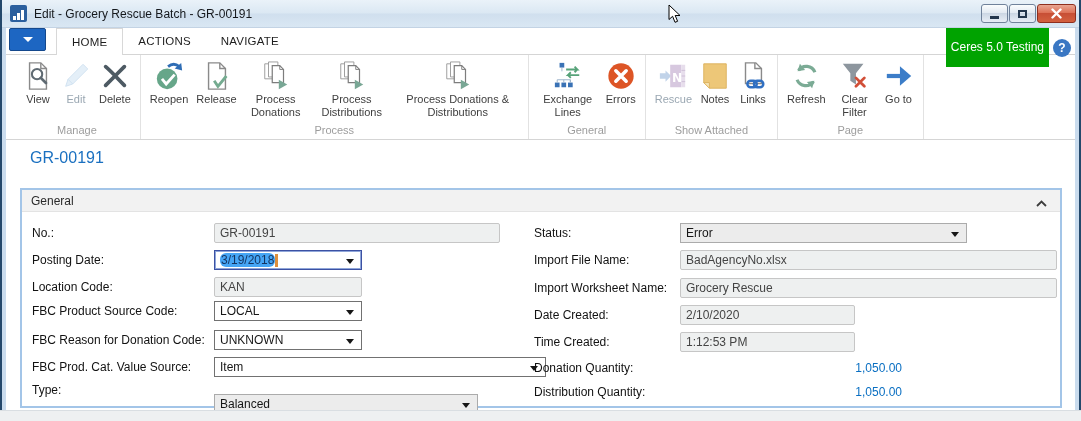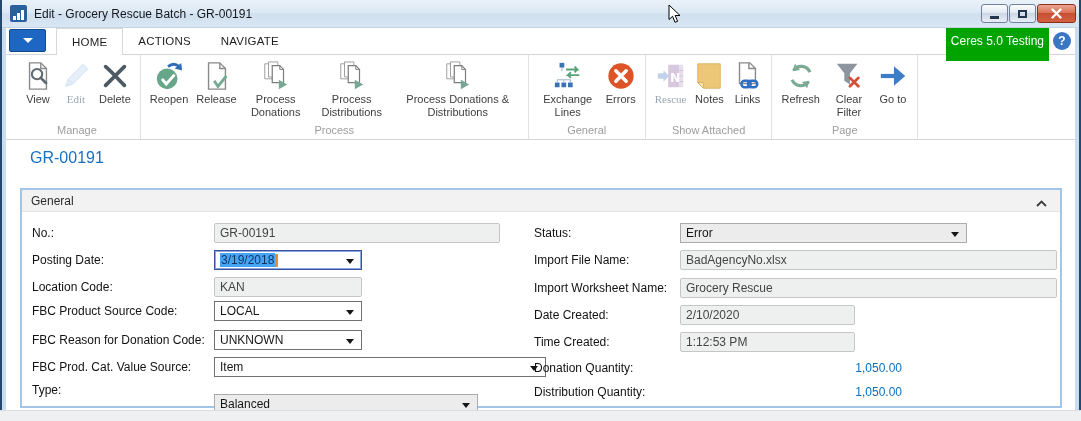--- a/index.html
+++ b/index.html
@@ -26,21 +26,21 @@
   .win-btn{width:27px;height:19px;border:1px solid #70829b;border-radius:3px;margin-left:1px;
     background:linear-gradient(#fbfdfe,#e3eaf2 45%,#ccd7e4 50%,#e8eef6);
     display:flex;align-items:center;justify-content:center;cursor:default;}
   .win-btn.close{width:39px;border-color:#8e2f1e;
     background:linear-gradient(#e9a692,#dd7257 45%,#c74f35 50%,#d3603f);}
   .g-min{width:9px;height:3px;background:#23364d;margin-top:8px;}
   .g-max{width:9px;height:8px;border:2px solid #23364d;background:transparent;}
 
   
   .tabrow{position:absolute;left:6px;top:28px;width:1069px;height:27px;background:#fff;
-    border-bottom:1px solid #d5d5d5;display:flex;align-items:center;z-index:2;}
+    border-bottom:1px solid #d5d5d5;display:flex;align-items:flex-start;z-index:2;}
   .appmenu-btn{width:37px;height:23px;margin:0 10px 1px 3px;background:#1d66c2;border:1px solid #14488c;
     border-radius:2px;display:flex;align-items:center;justify-content:center;}
   .appmenu-btn .tri{width:0;height:0;border-left:5px solid transparent;border-right:5px solid transparent;
     border-top:5px solid #fff;}
   .tab{height:26px;padding:0 15px;display:flex;align-items:center;font-size:11.5px;color:#1e1e1e;
     letter-spacing:.2px;}
   .tab.active{background:#fff;border:1px solid #d8d8d8;border-bottom:none;margin-bottom:-1px;height:27px;}
   .tabrow-right{margin-left:auto;display:flex;align-items:center;margin-right:4px;}
   .badge{background:#00a300;color:#fff;font-size:12px;padding:12px 5px;line-height:15px;}
   .help-btn{width:18px;height:18px;border-radius:50%;background:#3a77c3;color:#fff;font-size:12px;
@@ -48,21 +48,21 @@
 
   
   .ribbon{position:absolute;left:6px;top:55px;width:1069px;height:85px;background:#fff;
     border-bottom:1px solid #d5d5d5;display:flex;padding-left:8px;z-index:1;}
   .rgroup{display:flex;flex-direction:column;border-right:1px solid #e2e2e2;padding:0 5px;}
   .rgroup-btns{display:flex;align-items:flex-start;flex:1;}
   .rgroup-lbl{text-align:center;color:#9d9d9d;font-size:11px;padding-bottom:3px;white-space:nowrap;}
   .rbtn{display:flex;flex-direction:column;align-items:center;padding:4px 4px 0;cursor:default;}
   .ricon{height:33px;display:flex;align-items:center;justify-content:center;}
   .rlbl{font-size:11px;line-height:12.5px;color:#3e3e3e;text-align:center;margin-top:1px;}
-  .rbtn.disabled .rlbl{color:#9aa7b2;font-family:Liberation Serif, serif;}
+  .rbtn.disabled .rlbl{color:#9aa7b2;}
   .rbtn.disabled .ricon{opacity:.55;}
 
   
   .page-title{position:absolute;left:30px;top:149px;font-size:16px;color:#1a70c0;z-index:1;}
 
   .fasttab{position:absolute;left:20px;top:188px;width:1042px;height:220px;background:#fff;
     border:2px solid #a3c5e8;z-index:1;}
   .ft-header{position:absolute;left:0;top:0;right:0;height:22px;background:#f2f2f2;
     border-bottom:1px solid #e3e3e3;display:flex;align-items:center;font-size:12px;color:#2b2b2b;
     padding-left:9px;}
@@ -70,21 +70,21 @@
 
   .flabel{position:absolute;font-size:12px;color:#121212;white-space:nowrap;}
   .ffield{position:absolute;height:20px;font-size:12px;line-height:17px;padding:1px 5px 0;
     white-space:nowrap;overflow:hidden;}
   .ro{background:#eef0f0;border:1px solid #c6c6c6;border-radius:2px;color:#444;}
   .combo{background:#fff;border:1px solid #717171;color:#161616;padding-right:20px;}
   .combo.gray{background:#ececec;border-color:#ababab;}
   .combo.focused{border:1px solid #3c51a3;box-shadow:0 0 0 1px #8fa6d9 inset;}
   .dd{position:absolute;right:7px;top:8px;width:0;height:0;border-left:4px solid transparent;
     border-right:4px solid transparent;border-top:5px solid #161616;}
-  .sel{background:#45a5f5;color:#14335f;padding:0 1px;}
+  .sel{background:#45a5f5;color:#14335f;padding:0 1px;border-radius:6px;}
   .caret{display:inline-block;width:3px;height:13px;background:#dd8f3d;vertical-align:text-bottom;}
   .qty{position:absolute;height:18px;font-size:12px;color:#0a6fc2;text-align:right;}
 
   .bottom-strip{position:absolute;left:0;top:410px;width:1081px;height:11px;background:#eef0f1;
     border-top:1px solid #d9dee2;z-index:6;}
 
   .cursor{position:absolute;left:668px;top:4px;z-index:50;}
 </style>
 </head>
 <body>

